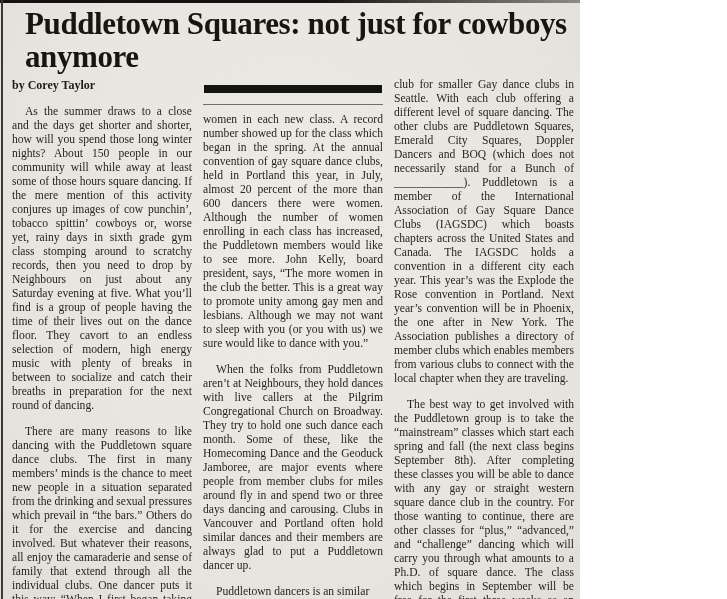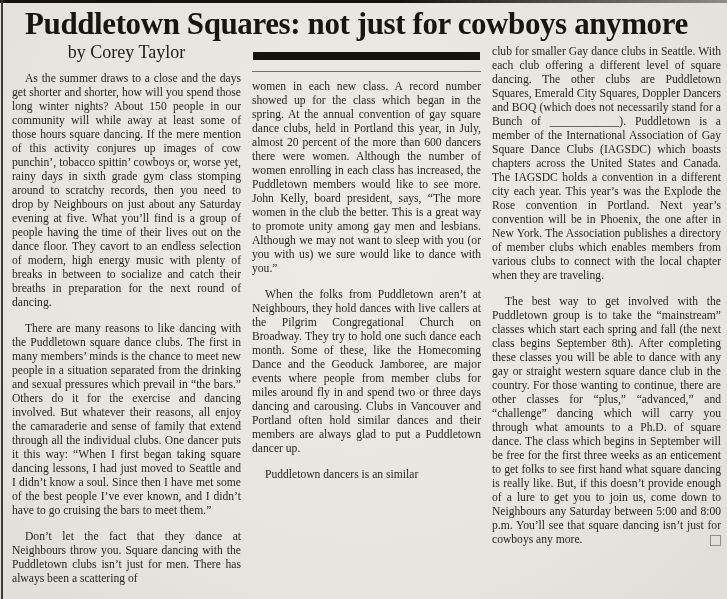--- a/index.html
+++ b/index.html
@@ -1,35 +1,35 @@
 <!DOCTYPE html>
 <html><head>
 <meta charset="utf-8">
 <style>
   html,body{margin:0;padding:0;}
   .page{
-    width:727px;height:599px;position:relative;overflow:hidden;
+    width:580px;height:599px;position:relative;overflow:hidden;
     background:#e8e6e1;
     background-image:radial-gradient(ellipse at 50% 40%, #edebe6 0%, #e6e4df 70%, #e0ded8 100%);
     font-family:"Liberation Serif", serif;
   }
   .top-rule{position:absolute;top:0;left:0;right:0;height:3px;
     background:linear-gradient(to right,#14130f 55%,#8d8b85 100%);}
   .left-rule{position:absolute;top:0;left:1px;width:2px;height:100%;background:#3a3934;}
   .headline{
     margin:7px 10px 3px 25px;
     font-family:"Liberation Serif", serif;
     font-weight:bold;font-size:31px;line-height:33px;
     letter-spacing:-0.4px;color:#16150f;
   }
   .cols{display:flex;gap:11px;padding:2px 6px 0 12px;}
   .col{width:233px;font-size:11.6px;line-height:14px;color:#27251f;text-align:justify;}
   .col p{margin:0;}
   .col p.indent{text-indent:13px;margin-top:12px;}
-  .byline{font-weight:normal;font-size:18px;line-height:15px;text-align:center;margin:0 0 3px 0;color:#1d1c17;}
+  .byline{font-weight:bold;font-size:12px;line-height:15px;text-align:left;margin:0 0 3px 0;color:#1d1c17;}
   .quote-block{margin:7px 0 2px 0;}
   .quote-bar{height:8px;background:#131310;margin:0 1px 11px 1px;}
   .quote-text{
     font-family:"Liberation Sans", sans-serif;
     font-size:19px;line-height:24.5px;color:#2b2b26;
     text-align:center;padding:0 3px;
   }
   .quote-rule{height:1px;background:#6f6e67;margin:10px 0 8px 0;}
   .end-marker{text-align:right;margin-top:-12px;height:12px;}
   .end-box{display:inline-block;width:9px;height:9px;border:1px solid #8f8d85;}

